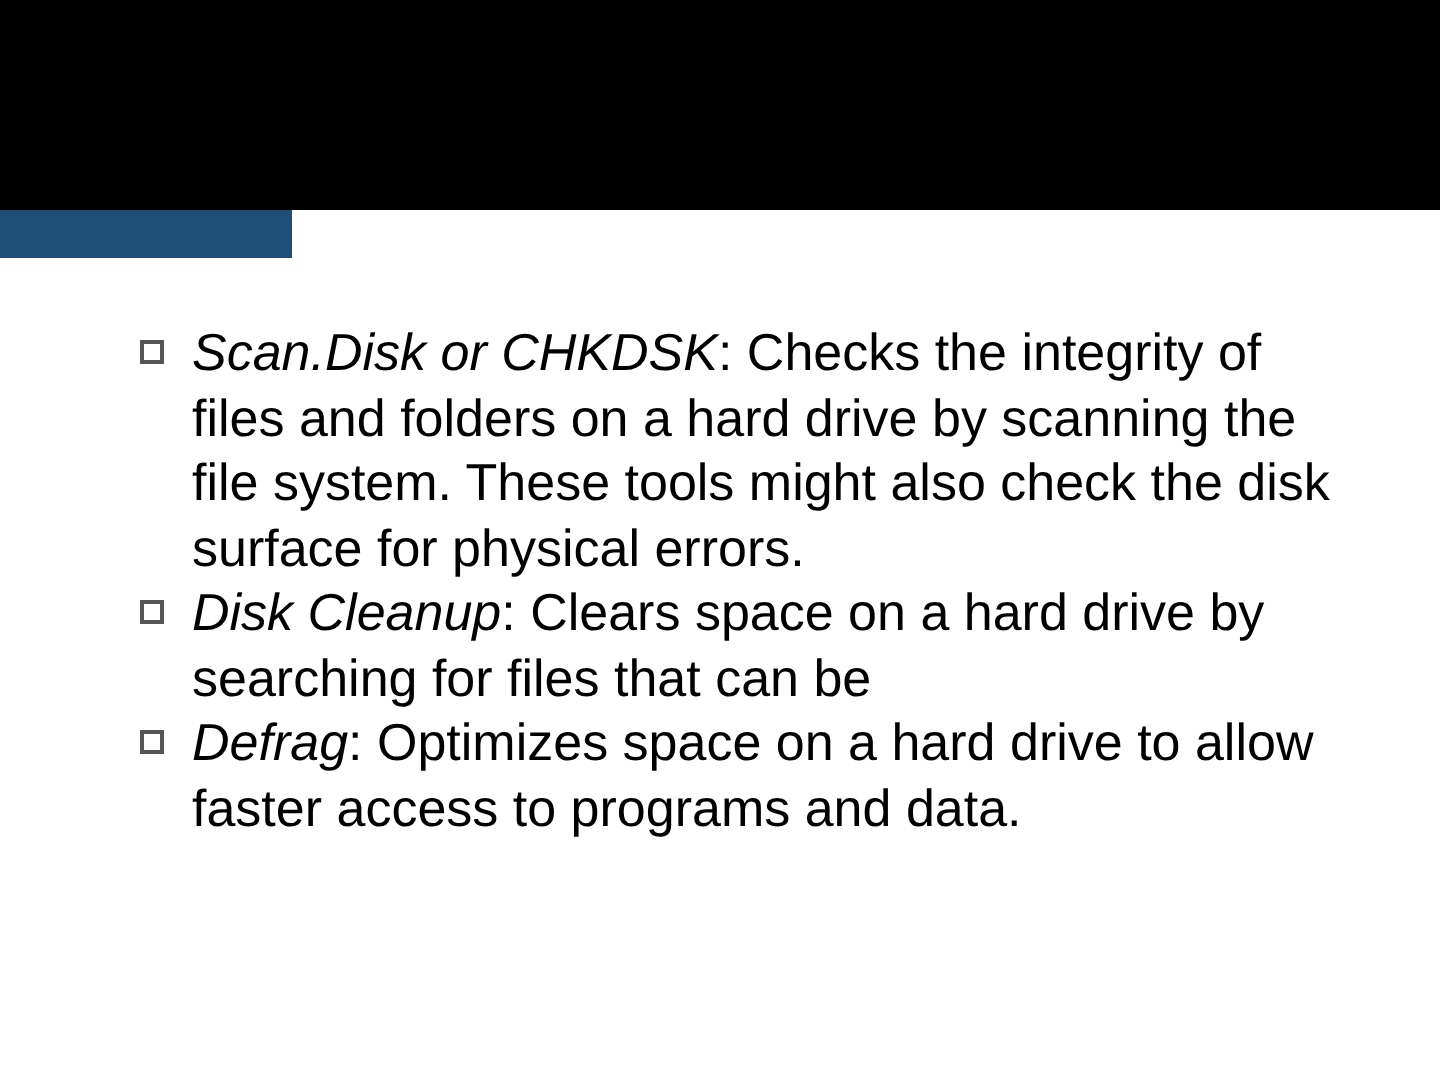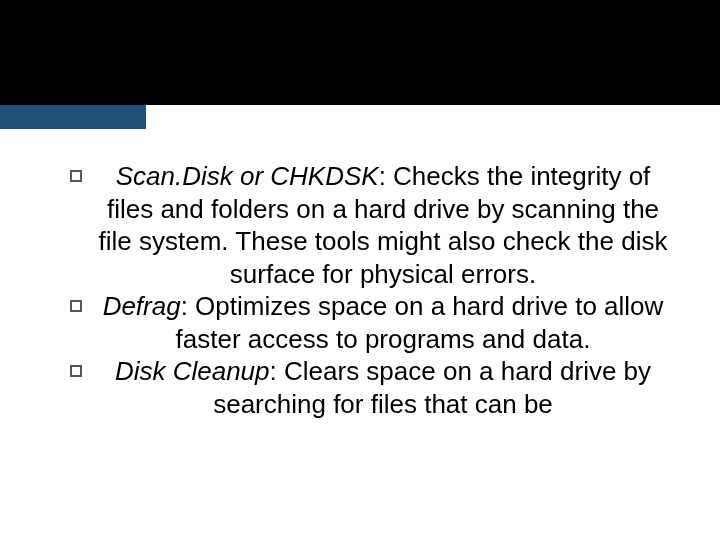--- a/index.html
+++ b/index.html
@@ -22,21 +22,20 @@
     left: 0;
     width: 146px;
     height: 24px;
     background: #1f4e79;
   }
   .content {
     position: absolute;
     top: 160px;
     left: 70px;
     width: 600px;
-    text-align: center;
   }
   .bullet-item {
     display: flex;
     align-items: flex-start;
     margin-bottom: 0;
   }
   .bullet-square {
     flex: 0 0 auto;
     width: 12px;
     height: 12px;
@@ -66,24 +65,24 @@
   <div class="bullet-item">
     <div class="bullet-square"></div>
     <div class="bullet-text">
       <span class="term">Scan.Disk or CHKDSK</span><span>: Checks the integrity of files and folders on a hard drive by scanning the file system. These tools might also check the disk  surface for physical errors.</span>
     </div>
   </div>
 
   <div class="bullet-item">
     <div class="bullet-square"></div>
     <div class="bullet-text">
-      <span class="term">Defrag</span><span>: Optimizes space on a hard drive to allow faster access to programs  and data.</span>
+      <span class="term">Disk Cleanup</span><span>: Clears space on a hard drive by searching for files that can be</span>
     </div>
   </div>
 
   <div class="bullet-item">
     <div class="bullet-square"></div>
     <div class="bullet-text">
-      <span class="term">Disk Cleanup</span><span>: Clears space on a hard drive by searching for files that can be</span>
+      <span class="term">Defrag</span><span>: Optimizes space on a hard drive to allow faster access to programs  and data.</span>
     </div>
   </div>
 
 </div>
 
 </body></html>

